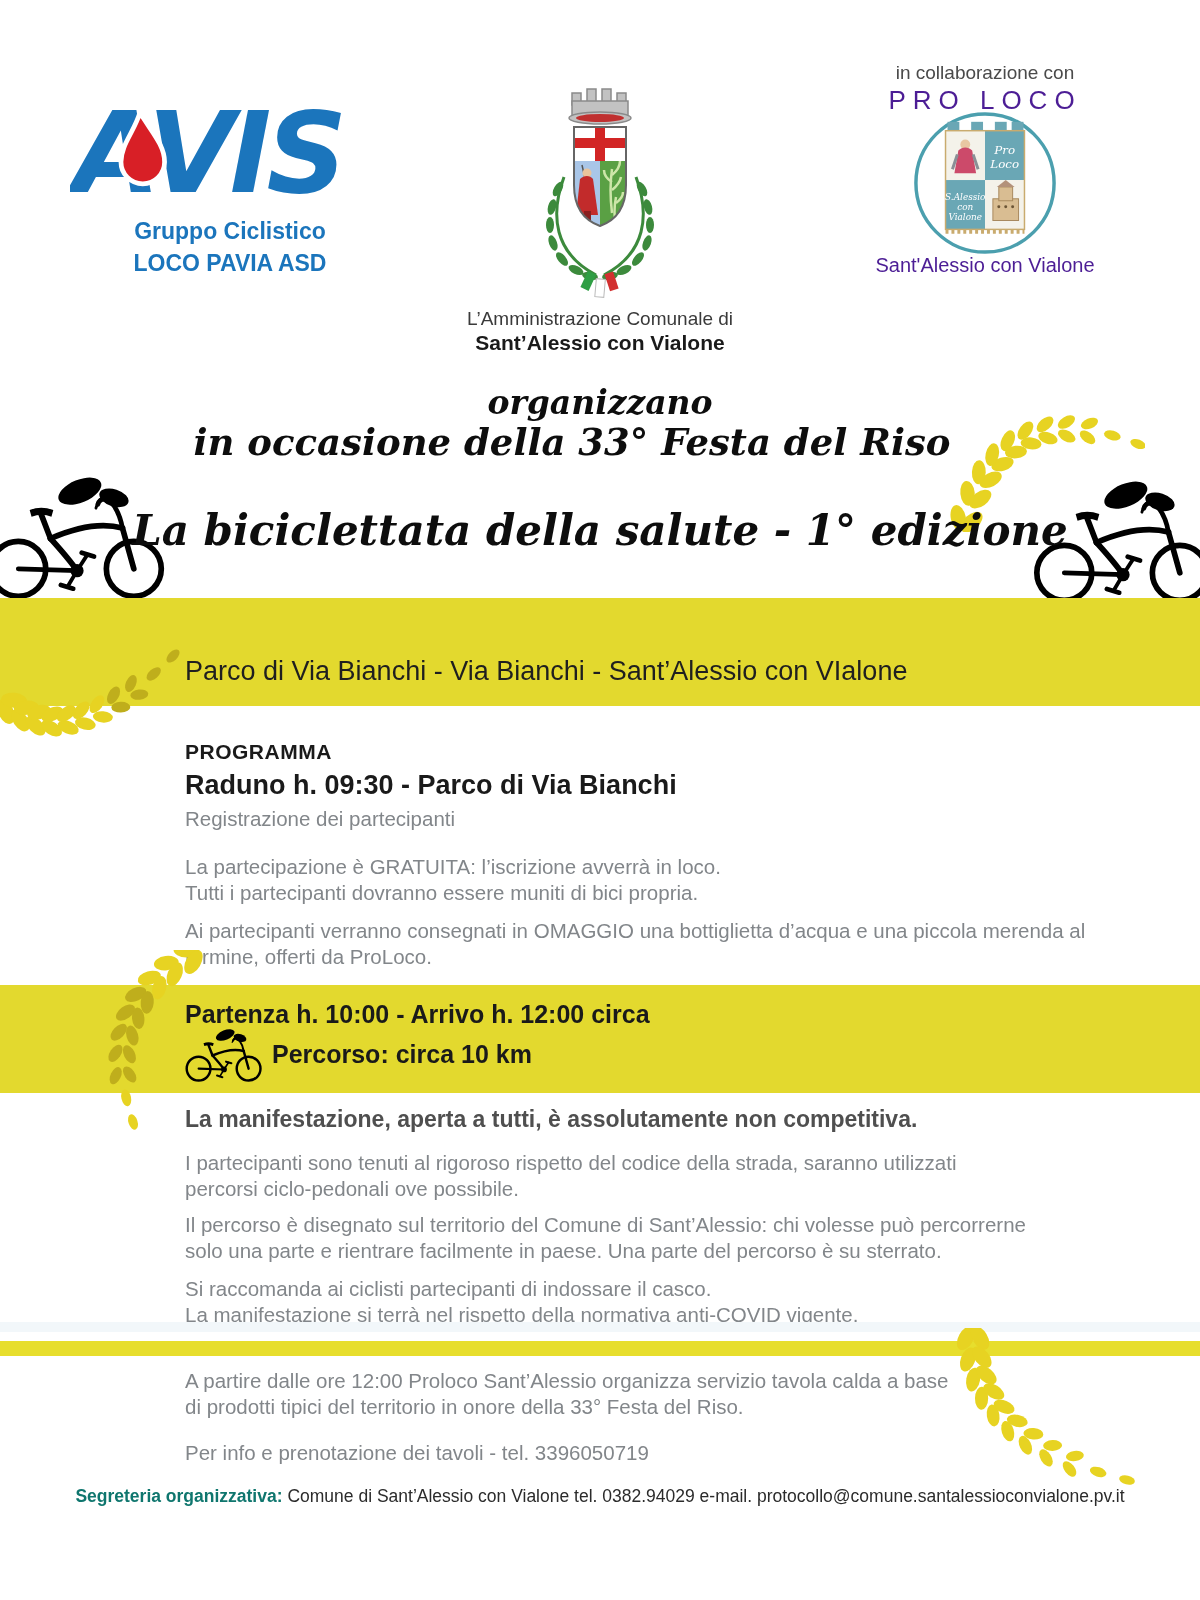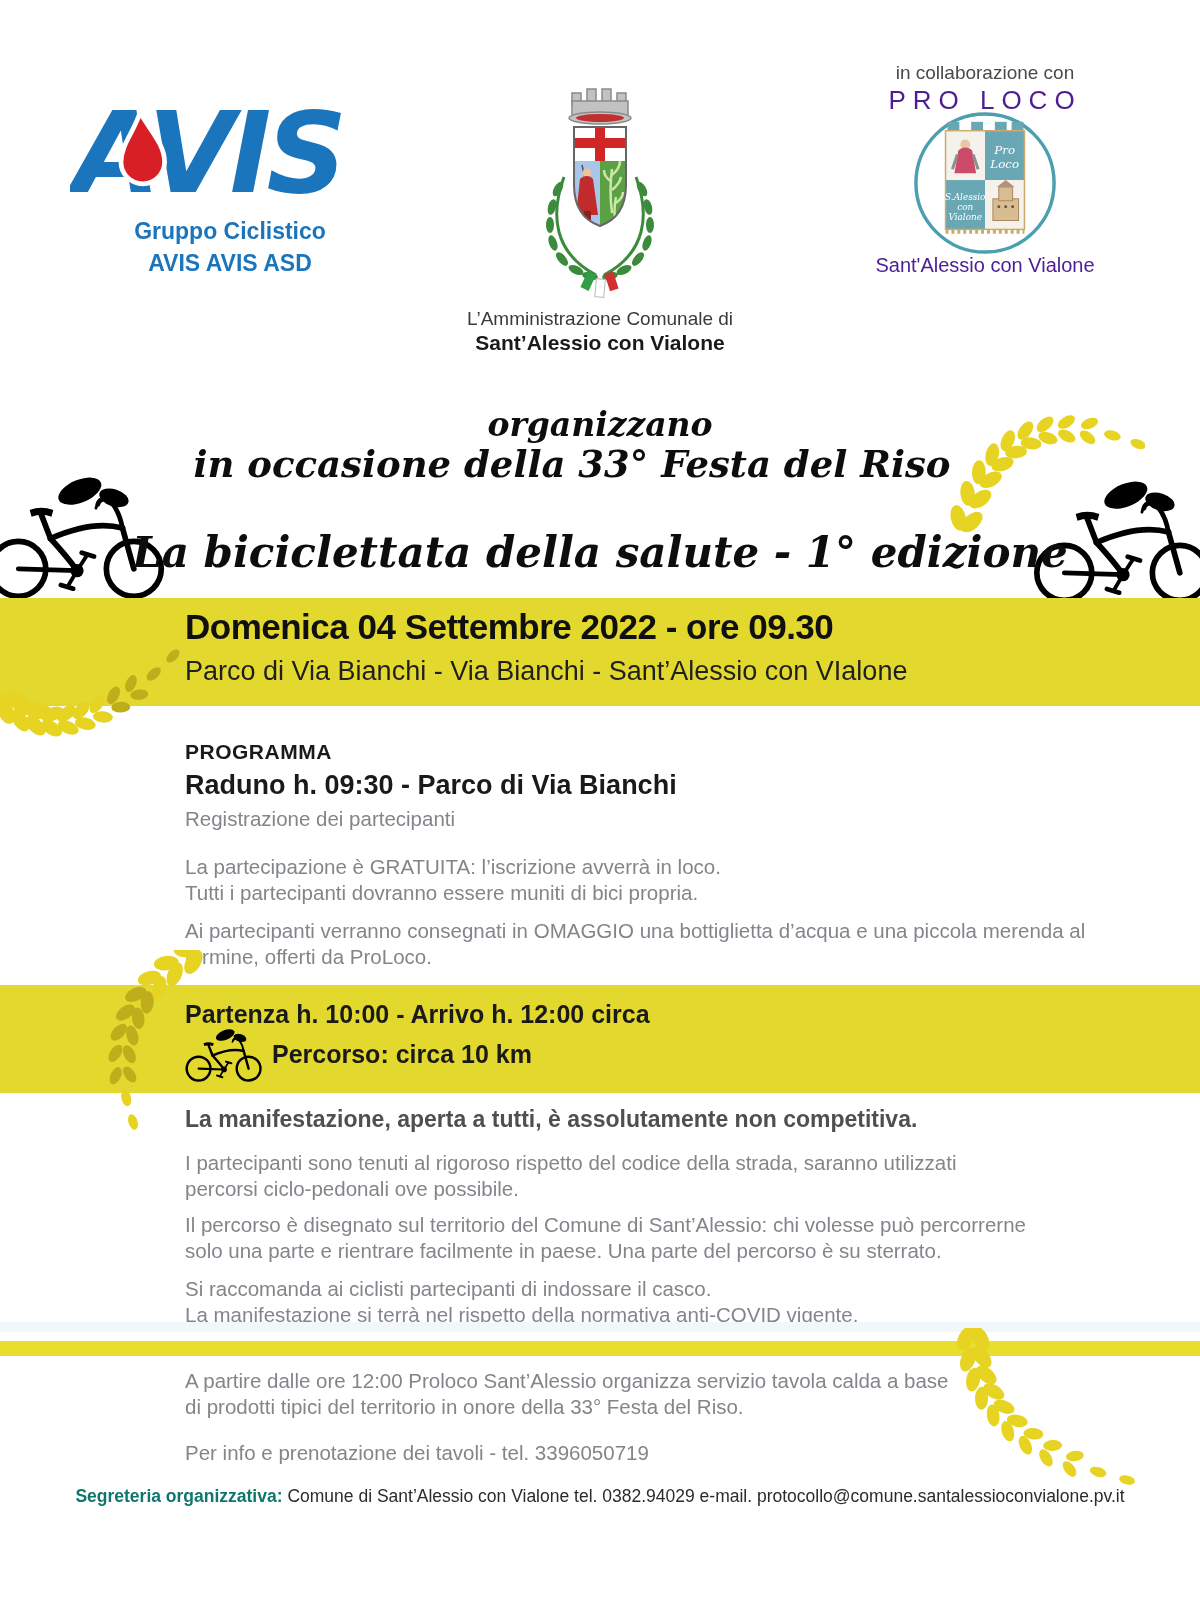--- a/index.html
+++ b/index.html
@@ -2,21 +2,21 @@
 <html><head>
 <meta charset="utf-8">
 <style>
   html,body{margin:0;padding:0;background:#fff;}
   #page{position:relative;width:1200px;height:1600px;background:#fff;overflow:hidden;
         font-family:"Liberation Sans",sans-serif;}
   .abs{position:absolute;}
   .ctr{text-align:center;}
   .blue{color:#1b75bc;font-weight:bold;}
   .teal{color:#4c1d95;font-family:Liberation Sans, sans-serif;}
-  .script{font-family:"DejaVu Serif",serif;font-style:italic;font-weight:bold;color:#0d0d0d;margin-top:22px;}
+  .script{font-family:"DejaVu Serif",serif;font-style:italic;font-weight:bold;color:#0d0d0d;}
   .gray{color:#82868a;font-size:20.5px;line-height:26px;}
   .band{left:0;width:1200px;background:#e3d92e;}
   .bandtxt1{font-size:35px;font-weight:bold;color:#101010;letter-spacing:-0.5px;}
   .bandtxt2{font-size:27px;color:#1f1f1f;}
   .bold-dark{font-weight:bold;color:#1a1a1a;}
   svg{display:block;}
 </style>
 </head>
 <body>
 
@@ -45,21 +45,21 @@
         <path d="M120,34 C122,26 126,22 132,20" stroke-width="3"></path>
       </g>
     </symbol>
   </svg>
 
   <svg class="abs" style="left:70px;top:88px" width="320" height="128" viewBox="0 0 330 135">
     <text x="0" y="110" font-family="DejaVu Sans, sans-serif" font-size="118" font-weight="bold" font-style="italic" letter-spacing="-5" fill="#1b75bc">AVIS</text>
     <path d="M70,26 C64,46 50,60 50,78 a23,23 0 0 0 46,0 C96,60 82,46 70,26 Z" fill="#d81f26" stroke="#fff" stroke-width="5"></path>
   </svg>
   <div class="abs ctr blue" style="left:70px;top:218px;width:320px;font-size:23px">Gruppo Ciclistico</div>
-  <div class="abs ctr blue" style="left:70px;top:250px;width:320px;font-size:23px">AVIS AVIS ASD</div>
+  <div class="abs ctr blue" style="left:70px;top:250px;width:320px;font-size:23px">LOCO PAVIA ASD</div>
 
   <svg class="abs" style="left:538px;top:85px" width="124" height="220" viewBox="0 0 124 220">
     <g fill="#c2c2c2" stroke="#8a8a8a" stroke-width="1.5">
       <rect x="34" y="8" width="9" height="12"></rect>
         <rect x="49" y="4" width="9" height="16"></rect>
       <rect x="64" y="4" width="9" height="16"></rect>
         <rect x="79" y="8" width="9" height="12"></rect>
       <rect x="34" y="16" width="56" height="16"></rect>
       <ellipse cx="62" cy="33" rx="31" ry="6"></ellipse>
     </g>
@@ -177,21 +177,20 @@
       <ellipse rx="9.5" ry="5.4" transform="translate(116.43681764190023,30.00126708185753) rotate(-31.090178211231045)" fill="#e7d322"></ellipse>
       <ellipse rx="9" ry="5.1" transform="translate(137.55041604281715,45.33252529385748) rotate(37.961750891008094)" fill="#e7d322"></ellipse>
       <ellipse rx="9" ry="5.1" transform="translate(139.48958395718287,31.467474706142536) rotate(-22.038249108991902)" fill="#e7d322"></ellipse>
       <ellipse rx="8.5" ry="4.8" transform="translate(162.33,43.400000000000006) rotate(15.368715163627417)" fill="#e7d322"></ellipse>
       <ellipse rx="8" ry="4.5" transform="translate(188,52) rotate(21.354377364898106)" fill="#e7d322"></ellipse>
     </svg>
 
   <div class="abs ctr script" style="left:0;top:506px;width:1200px;font-size:42px">La biciclettata della salute - 1° edizione</div>
 
   <div class="abs band" style="top:598px;height:108px"></div>
-  <div class="abs bandtxt1" style="left:185px;top:607px">Domenica 04 Settembre 2022 - ore 09.30</div>
   <div class="abs bandtxt2" style="left:185px;top:656px">Parco di Via Bianchi - Via  Bianchi - Sant’Alessio con VIalone</div>
   <svg class="abs" id="w2" style="left:-5px;top:648px" width="200" height="115">
       <ellipse rx="13" ry="7.5" transform="translate(10.898380495293036,63.67245250650963) rotate(65.8698235177213)" fill="#e7d322"></ellipse>
       <ellipse rx="13" ry="7.5" transform="translate(19.101619504706964,52.32754749349037) rotate(5.869823517721308)" fill="#e7d322"></ellipse>
       <ellipse rx="12.5" ry="7.2" transform="translate(25.31472168595815,72.27728554751715) rotate(55.51542324284941)" fill="#e7d322"></ellipse>
       <ellipse rx="12.5" ry="7.2" transform="translate(31.34527831404186,59.64271445248287) rotate(-4.484576757150592)" fill="#e7d322"></ellipse>
       <ellipse rx="12" ry="6.9" transform="translate(40.595510241474294,77.8242564126616) rotate(44.261964346842504)" fill="#e7d322"></ellipse>
       <ellipse rx="12" ry="6.9" transform="translate(44.04448975852572,64.25574358733842) rotate(-15.738035653157493)" fill="#e7d322"></ellipse>
       <ellipse rx="11.5" ry="6.6" transform="translate(56.61531599280242,80.23100845765747) rotate(32.904371763728996)" fill="#e7d322"></ellipse>
       <ellipse rx="11.5" ry="6.6" transform="translate(57.324684007197575,66.24899154234252) rotate(-27.095628236271004)" fill="#e7d322"></ellipse>

